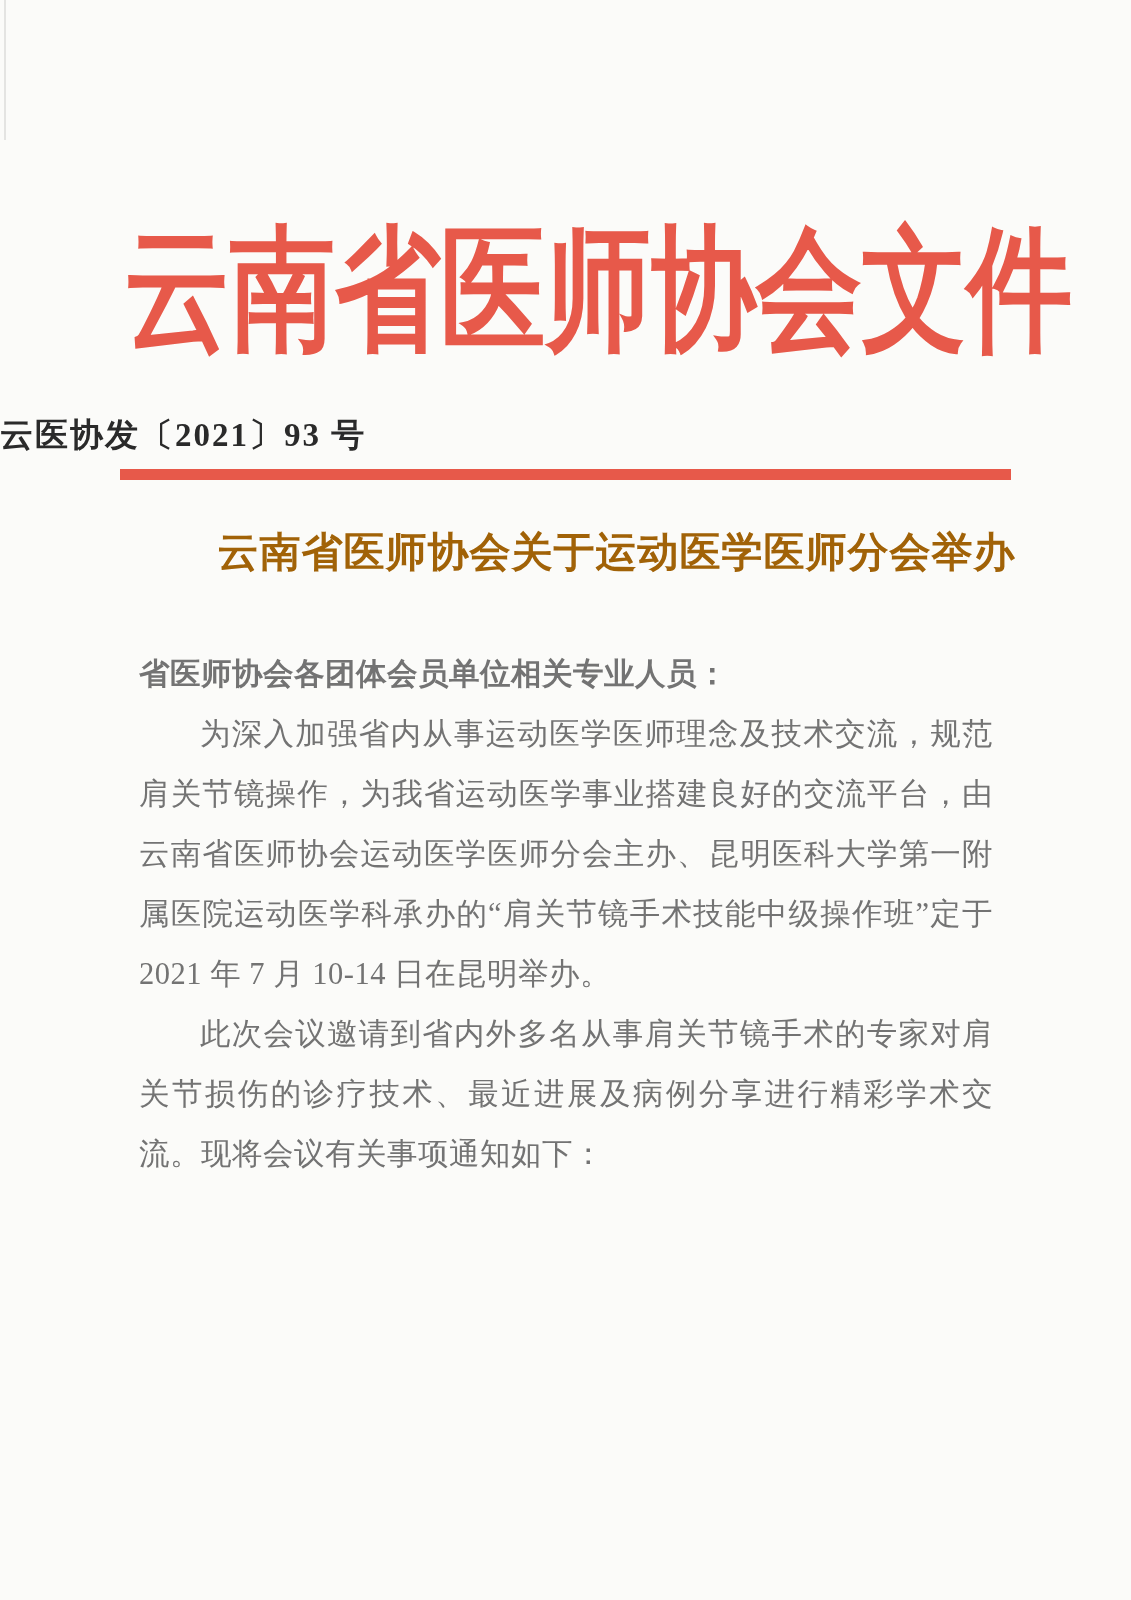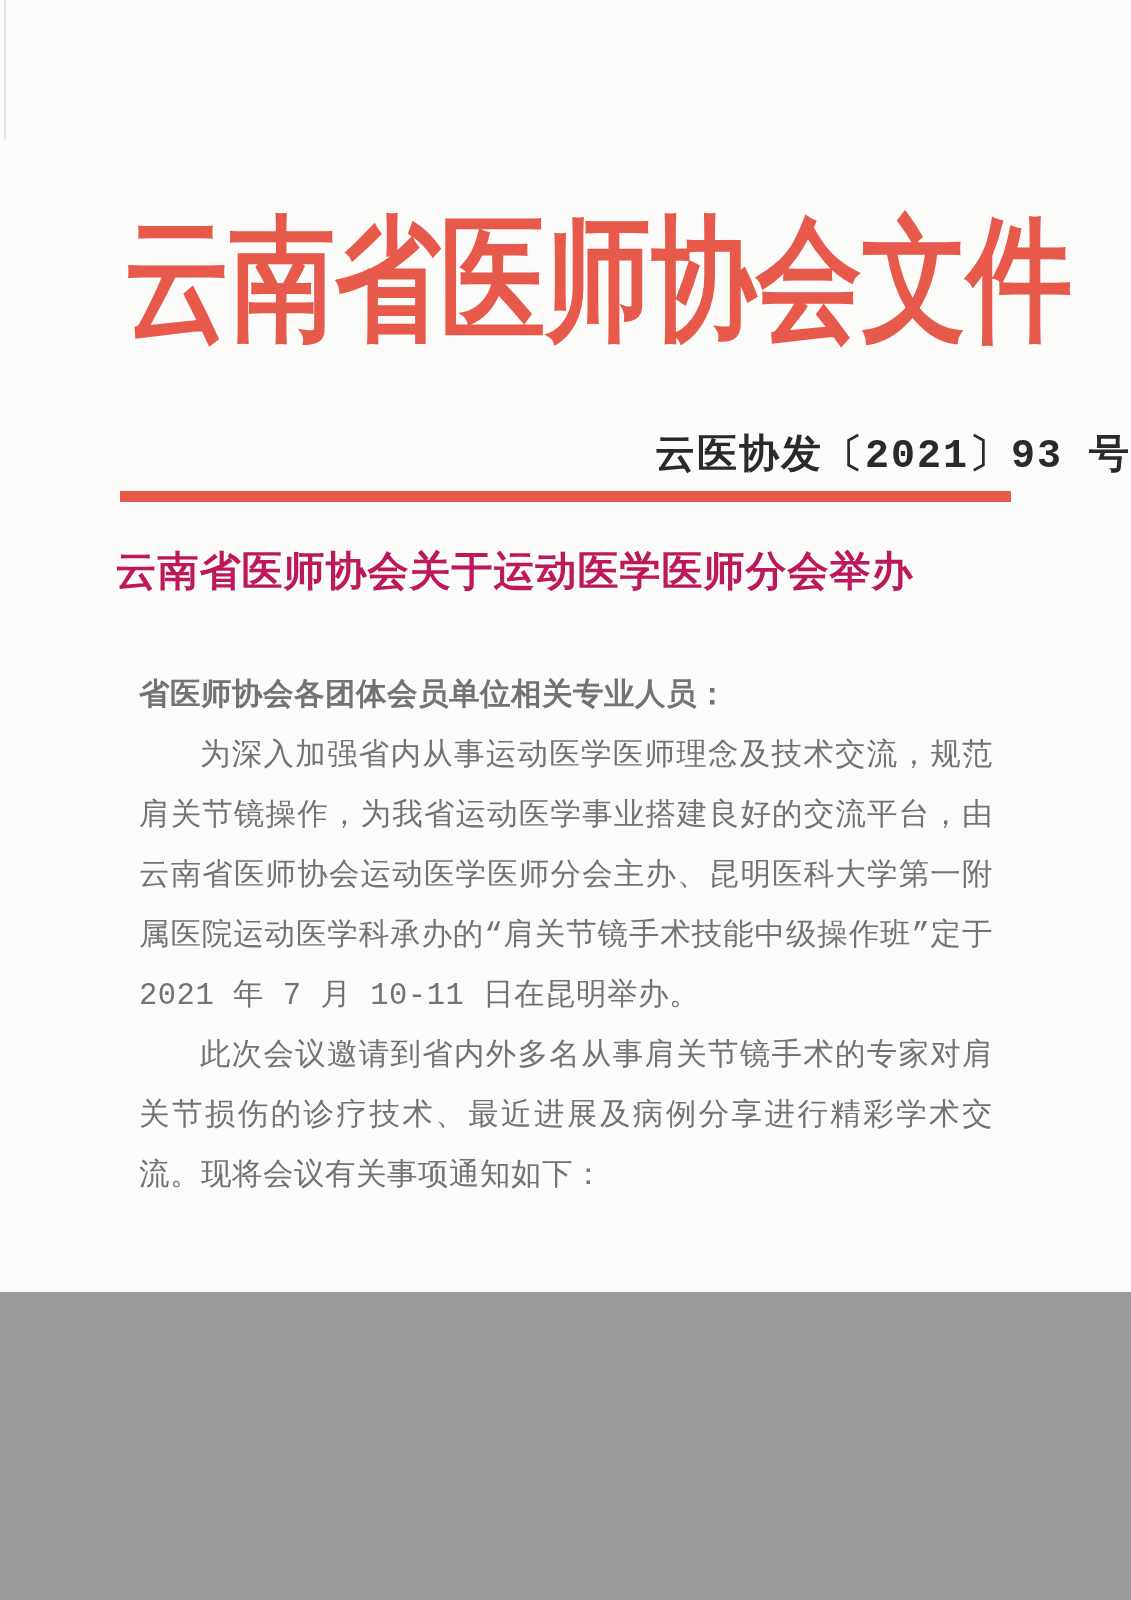--- a/index.html
+++ b/index.html
@@ -3,25 +3,25 @@
 <meta charset="utf-8">
 <style>
   html, body {
     margin: 0;
     padding: 0;
     background: #9a9a9a;
   }
   .page {
     position: relative;
     width: 1131px;
-    height: 1292px;
+    height: 1600px;
     margin: 0 auto;
     background: var(--bg, #fbfbf9);
     overflow: hidden;
-    font-family: Liberation Mono, monospace;
+    font-family: Liberation Serif, serif;
     color: var(--text, #242424);
   }
   
   .scan-edge {
     position: absolute;
     left: 4px;
     top: 0;
     width: 2px;
     height: 140px;
     background: #e4e4e2;
@@ -33,43 +33,43 @@
     font-size: 135px;
     line-height: 138px;
     font-weight: bold;
     color: var(--accent, #e7594a);
     transform: scaleX(0.78);
     transform-origin: 50% 50%;
     white-space: nowrap;
     letter-spacing: 0;
   }
   .doc-number {
-    margin-top: 76px;
-    text-align: right;
-    font-size: 40px;
+    margin-top: 54px;
+    text-align: left;
+    font-size: 33px;
     line-height: 42px;
     font-weight: bold;
     color: #2a2a2a;
     letter-spacing: 2px;
   }
   .red-rule {
     width: 891px;
     height: 11px;
     margin: 13px auto 0 auto;
     background: var(--accent, #e7594a);
   }
   .notice-title {
     margin: 40px auto 0 auto;
     padding: 0;
     width: 900px;
-    text-align: left;
+    text-align: right;
     font-size: 41px;
     line-height: 64px;
     font-weight: bold;
-    color: #be185d;
+    color: #a16207;
     letter-spacing: 1px;
   }
   .content {
     width: 854px;
     margin: 60px 0 0 139px;
     font-size: 30.5px;
     line-height: 60px;
     color: #737373;
   }
   .salutation {
@@ -100,18 +100,18 @@
 
   <div class="red-rule"></div>
 
   <h2 class="notice-title">
     <span>云南省医师协会关于运动医学医师分会举办</span><br>
   </h2>
 
   <div class="content">
     <p class="salutation">省医师协会各团体会员单位相关专业人员：</p>
 
-    <p class="body-para">为深入加强省内从事运动医学医师理念及技术交流，规范肩关节镜操作，为我省运动医学事业搭建良好的交流平台，由云南省医师协会运动医学医师分会主办、昆明医科大学第一附属医院运动医学科承办的“肩关节镜手术技能中级操作班”定于 2021 年 7 月 10-11 日在昆明举办。</p>
+    <p class="body-para">为深入加强省内从事运动医学医师理念及技术交流，规范肩关节镜操作，为我省运动医学事业搭建良好的交流平台，由云南省医师协会运动医学医师分会主办、昆明医科大学第一附属医院运动医学科承办的“肩关节镜手术技能中级操作班”定于 2021 年 7 月 10-14 日在昆明举办。</p>
 
     <p class="body-para">此次会议邀请到省内外多名从事肩关节镜手术的专家对肩关节损伤的诊疗技术、最近进展及病例分享进行精彩学术交流。现将会议有关事项通知如下：</p>
 
   </div>
 </div>
 
 </body></html>

